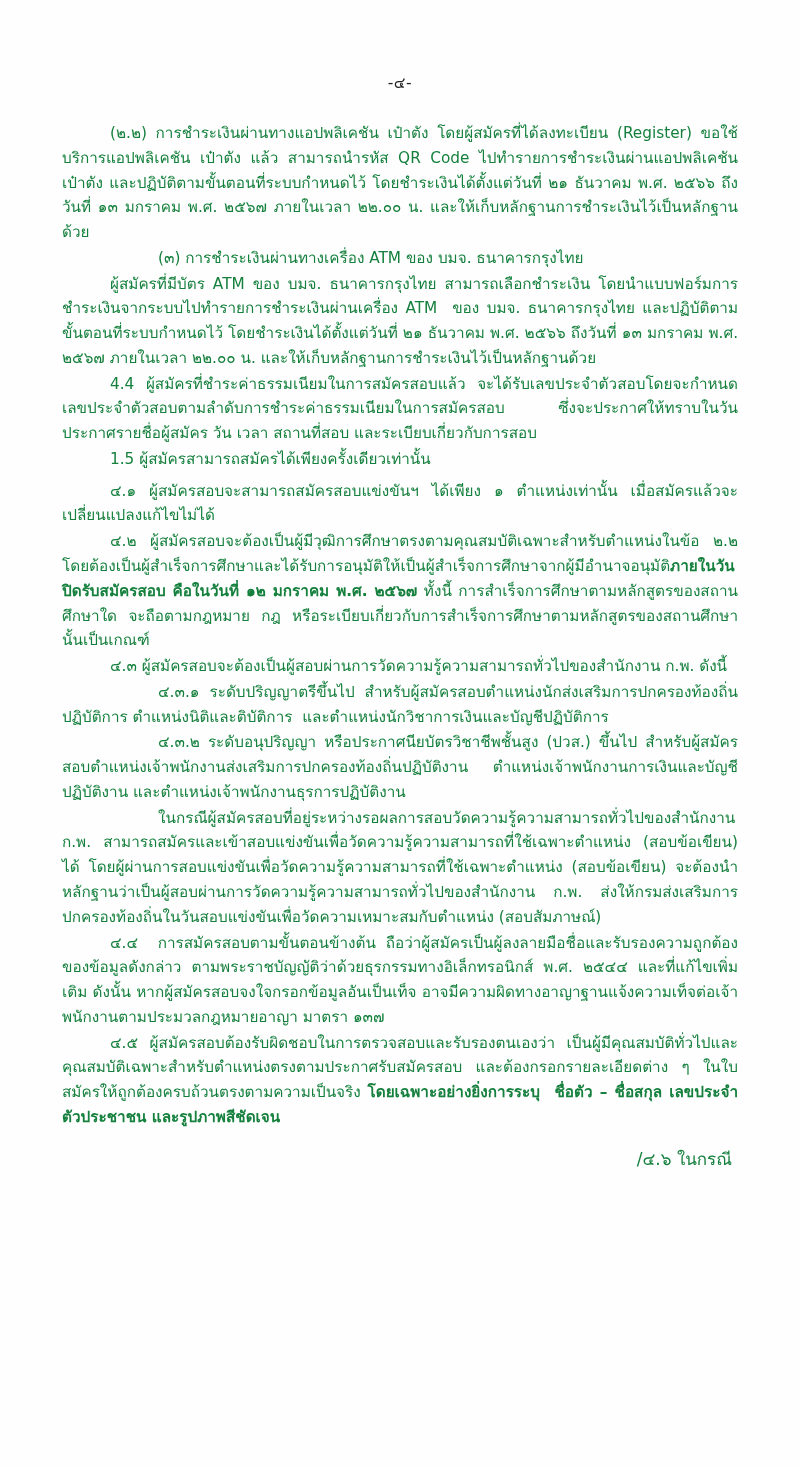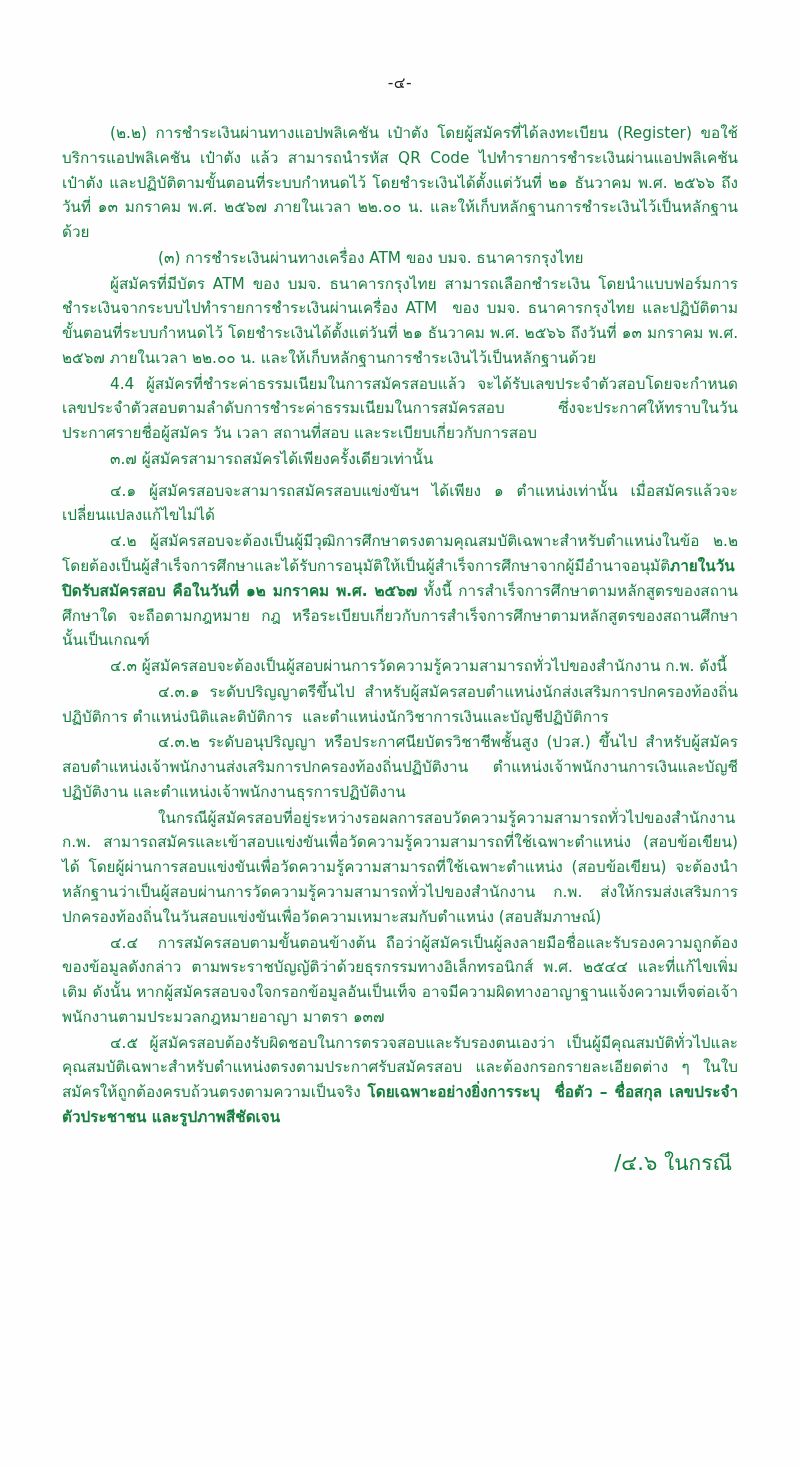--- a/index.html
+++ b/index.html
@@ -38,21 +38,21 @@
   .para {
     margin: 0 0 1px 0;
     white-space: pre-wrap;
   }
   .indent-1 { text-indent: 48px; }
   .indent-2 { text-indent: 96px; }
   .bold { font-weight: bold; }
   .footer-note {
     margin-top: 16px;
     text-align: right;
-    font-size: 21px;
+    font-size: 17px;
     padding-right: 6px;
   }
   .spacer-sm { height: 6px; }
 </style>
 </head>
 <body>
 
 <div class="page">
 
   <div class="page-number">-๔-</div>
@@ -60,21 +60,21 @@
   <div class="doc-body">
 
     <p class="para indent-1">(๒.๒) การชำระเงินผ่านทางแอปพลิเคชัน เป๋าตัง โดยผู้สมัครที่ได้ลงทะเบียน (Register) ขอใช้บริการแอปพลิเคชัน เป๋าตัง แล้ว สามารถนำรหัส QR Code ไปทำรายการชำระเงินผ่านแอปพลิเคชัน เป๋าตัง และปฏิบัติตามขั้นตอนที่ระบบกำหนดไว้ โดยชำระเงินได้ตั้งแต่วันที่ ๒๑ ธันวาคม พ.ศ. ๒๕๖๖ ถึงวันที่ ๑๓ มกราคม พ.ศ. ๒๕๖๗ ภายในเวลา ๒๒.๐๐ น. และให้เก็บหลักฐานการชำระเงินไว้เป็นหลักฐานด้วย</p>
 
     <p class="para indent-2">(๓) การชำระเงินผ่านทางเครื่อง ATM ของ บมจ. ธนาคารกรุงไทย</p>
 
     <p class="para indent-1">ผู้สมัครที่มีบัตร ATM ของ บมจ. ธนาคารกรุงไทย สามารถเลือกชำระเงิน โดยนำแบบฟอร์มการชำระเงินจากระบบไปทำรายการชำระเงินผ่านเครื่อง ATM  ของ บมจ. ธนาคารกรุงไทย และปฏิบัติตามขั้นตอนที่ระบบกำหนดไว้ โดยชำระเงินได้ตั้งแต่วันที่ ๒๑ ธันวาคม พ.ศ. ๒๕๖๖ ถึงวันที่ ๑๓ มกราคม พ.ศ. ๒๕๖๗ ภายในเวลา ๒๒.๐๐ น. และให้เก็บหลักฐานการชำระเงินไว้เป็นหลักฐานด้วย</p>
 
     <p class="para indent-1">4.4 ผู้สมัครที่ชำระค่าธรรมเนียมในการสมัครสอบแล้ว จะได้รับเลขประจำตัวสอบโดยจะกำหนดเลขประจำตัวสอบตามลำดับการชำระค่าธรรมเนียมในการสมัครสอบ ซึ่งจะประกาศให้ทราบในวันประกาศรายชื่อผู้สมัคร วัน เวลา สถานที่สอบ และระเบียบเกี่ยวกับการสอบ</p>
 
-    <p class="para indent-1">๓.๗ ผู้สมัครสามารถสมัครได้เพียงครั้งเดียวเท่านั้น</p>
+    <p class="para indent-1">1.5 ผู้สมัครสามารถสมัครได้เพียงครั้งเดียวเท่านั้น</p>
 
     <div class="spacer-sm"></div>
 
 
     <p class="para indent-1">๔.๑ ผู้สมัครสอบจะสามารถสมัครสอบแข่งขันฯ ได้เพียง ๑ ตำแหน่งเท่านั้น เมื่อสมัครแล้วจะเปลี่ยนแปลงแก้ไขไม่ได้</p>
 
     <p class="para indent-1"><span>๔.๒ ผู้สมัครสอบจะต้องเป็นผู้มีวุฒิการศึกษาตรงตามคุณสมบัติเฉพาะสำหรับตำแหน่งในข้อ ๒.๒ โดยต้องเป็นผู้สำเร็จการศึกษาและได้รับการอนุมัติให้เป็นผู้สำเร็จการศึกษาจากผู้มีอำนาจอนุมัติ</span><span class="bold">ภายในวันปิดรับสมัครสอบ คือในวันที่ ๑๒ มกราคม พ.ศ. ๒๕๖๗</span><span> ทั้งนี้ การสำเร็จการศึกษาตามหลักสูตรของสถานศึกษาใด จะถือตามกฎหมาย กฎ หรือระเบียบเกี่ยวกับการสำเร็จการศึกษาตามหลักสูตรของสถานศึกษานั้นเป็นเกณฑ์</span></p>
 
     <p class="para indent-1">๔.๓ ผู้สมัครสอบจะต้องเป็นผู้สอบผ่านการวัดความรู้ความสามารถทั่วไปของสำนักงาน ก.พ. ดังนี้</p>
 

